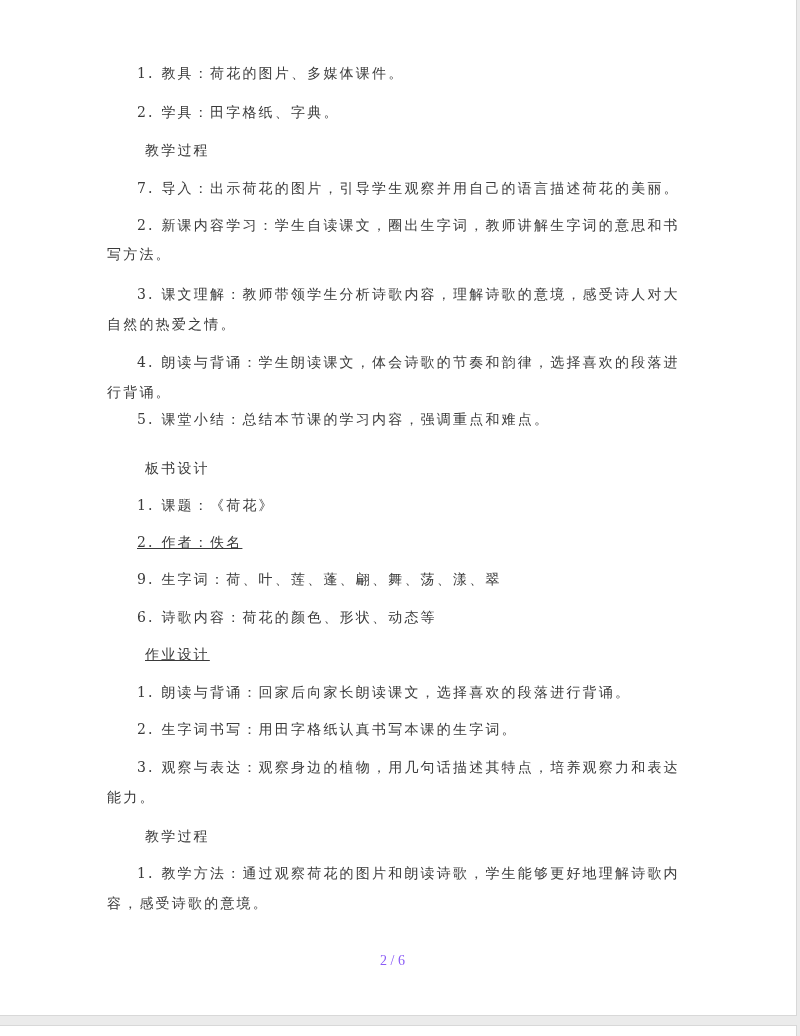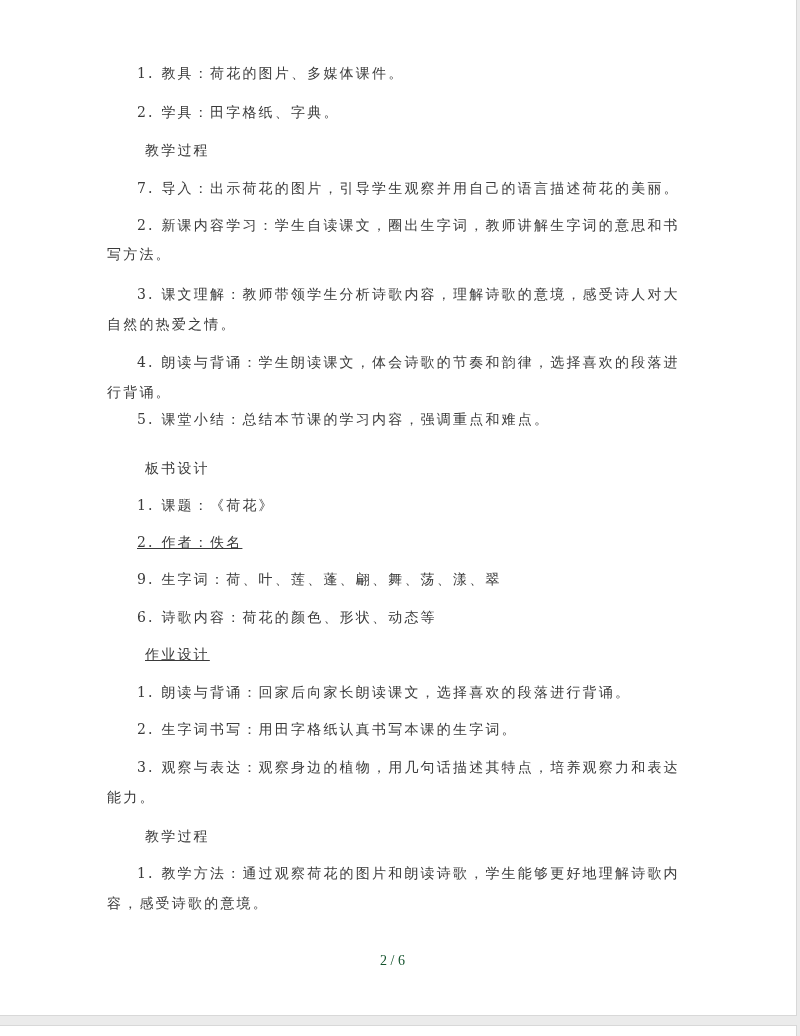--- a/index.html
+++ b/index.html
@@ -5,21 +5,21 @@
   html, body { margin:0; padding:0; }
   body { width:800px; height:1036px; background:#ebebeb; position:relative; overflow:hidden;
          font-family:"DejaVu Serif","Liberation Serif",serif; color:#333; }
   .page { position:absolute; left:0; top:0; width:796px; height:1015px; background:#fff;
           border-right:1px solid #d8d8d8; border-bottom:1px solid #d8d8d8; }
   .next-page { position:absolute; left:0; top:1025px; width:796px; height:20px; background:#fff;
                border-top:1px solid #d8d8d8; border-right:1px solid #d8d8d8; }
   .line { position:absolute; font-size:14px; line-height:18px; letter-spacing:2.2px; white-space:nowrap; color:#3a3a3a;text-align:center; }
   .watermark { position:absolute; left:376px; top:888px; font-family:"DejaVu Sans","Liberation Sans",sans-serif;
                font-weight:bold; font-size:72px; letter-spacing:2px; color:#f0f0f0; line-height:80px; }
-  .pagenum { position:absolute; left:380px; top:953px; font-family:"Liberation Serif",serif; font-size:14px; color:#14532d; }
+  .pagenum { position:absolute; left:380px; top:953px; font-family:"Liberation Serif",serif; font-size:14px; color:#8b5cf6; }
 </style>
 </head>
 <body>
 
 <div class="page">
   <div id="lines">
       <div class="line" style="left: 137px; top: 64px;">1. 教具：荷花的图片、多媒体课件。</div>
       <div class="line" style="left: 137px; top: 103px;">2. 学具：田字格纸、字典。</div>
       <div class="line" style="left: 145px; top: 141px;">教学过程</div>
       <div class="line" style="left: 137px; top: 179px;">7. 导入：出示荷花的图片，引导学生观察并用自己的语言描述荷花的美丽。</div>

